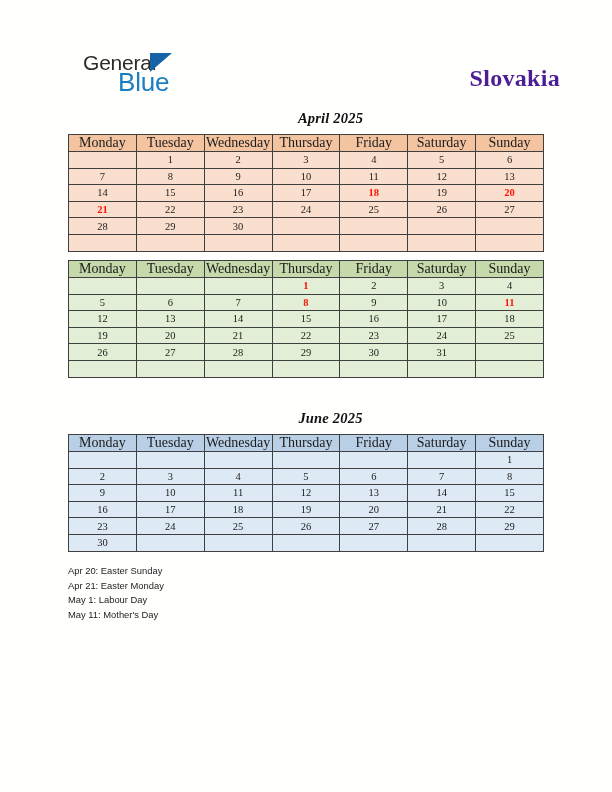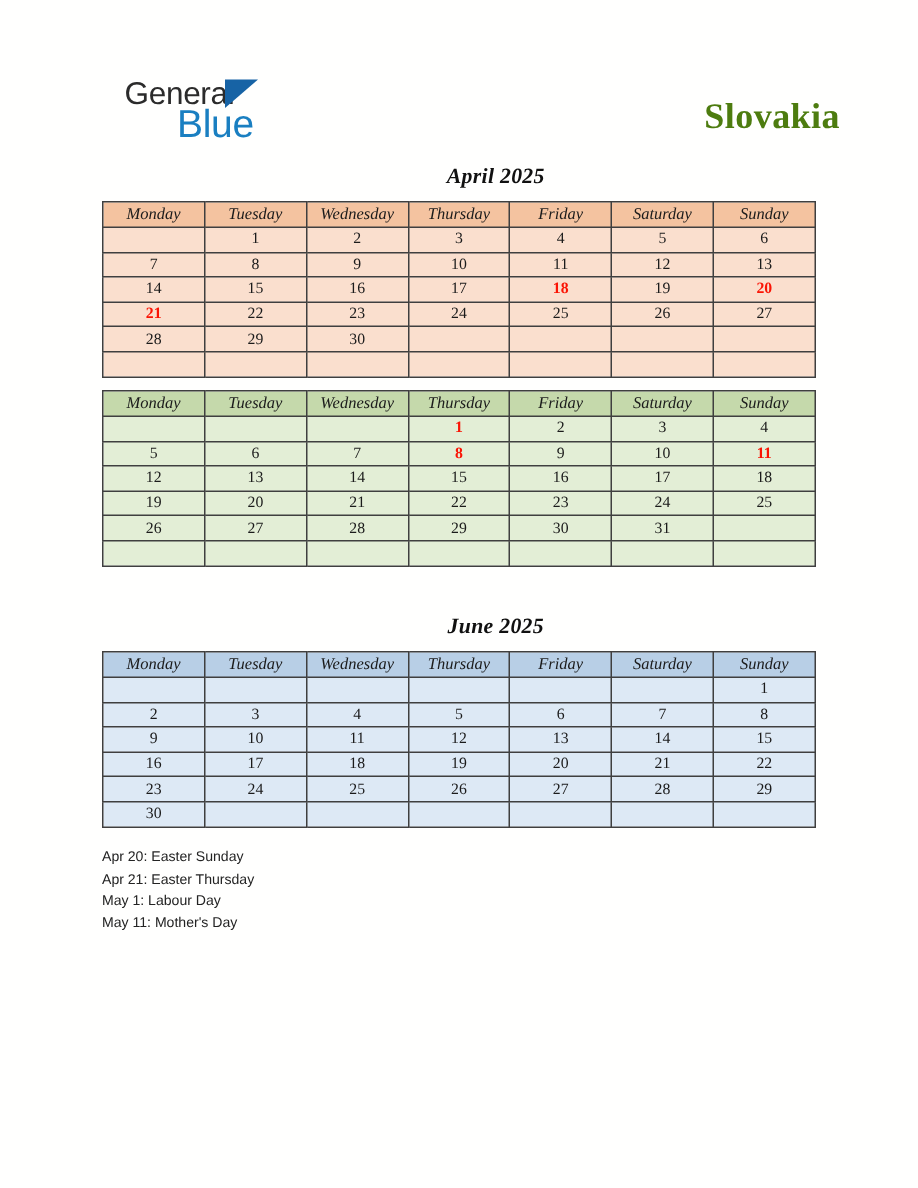--- a/index.html
+++ b/index.html
@@ -59,21 +59,21 @@
     border-left: 22px solid #1763a5;
     border-bottom: 19px solid transparent;
   }
   .country-title {
     position: absolute;
     right: 68px;
     top: 65px;
     font-family: "Liberation Serif", serif;
     font-size: 24px;
     font-weight: bold;
-    color: #4d7c0f;
+    color: #4c1d95;
     letter-spacing: 0.3px;
   }
 
   
   .month-block {
     position: absolute;
     left: 68px;
     width: 525px;
   }
   #month-0 { top: 110px; }
@@ -100,23 +100,22 @@
     border: 1px solid #3f3f3f;
     height: 15.6px;
     text-align: center;
     vertical-align: middle;
     padding: 0;
     font-family: "Liberation Serif", serif;
     font-size: 10.5px;
     color: #1b1b1b;
   }
   table.cal th {
-    font-style: italic;
     font-weight: normal;
-    font-size: 11px;
+    font-size: 14px;
     height: 16px;
   }
   table.cal td.red {
     color: #fa1405;
     font-weight: bold;
   }
 
   
   #month-0 table.cal th { background: #f4c3a0; }
   #month-0 table.cal td { background: #fadfce; }
@@ -367,16 +366,16 @@
           <td></td>
           <td></td>
           <td></td>
         </tr>
       </tbody>
   </table>
 </div>
 
 <div class="holidays">
     <div class="holiday-item">Apr 20: Easter Sunday</div>
-    <div class="holiday-item">Apr 21: Easter Thursday</div>
+    <div class="holiday-item">Apr 21: Easter Monday</div>
     <div class="holiday-item">May 1: Labour Day</div>
     <div class="holiday-item">May 11: Mother's Day</div>
   </div>
 
 </body></html>

